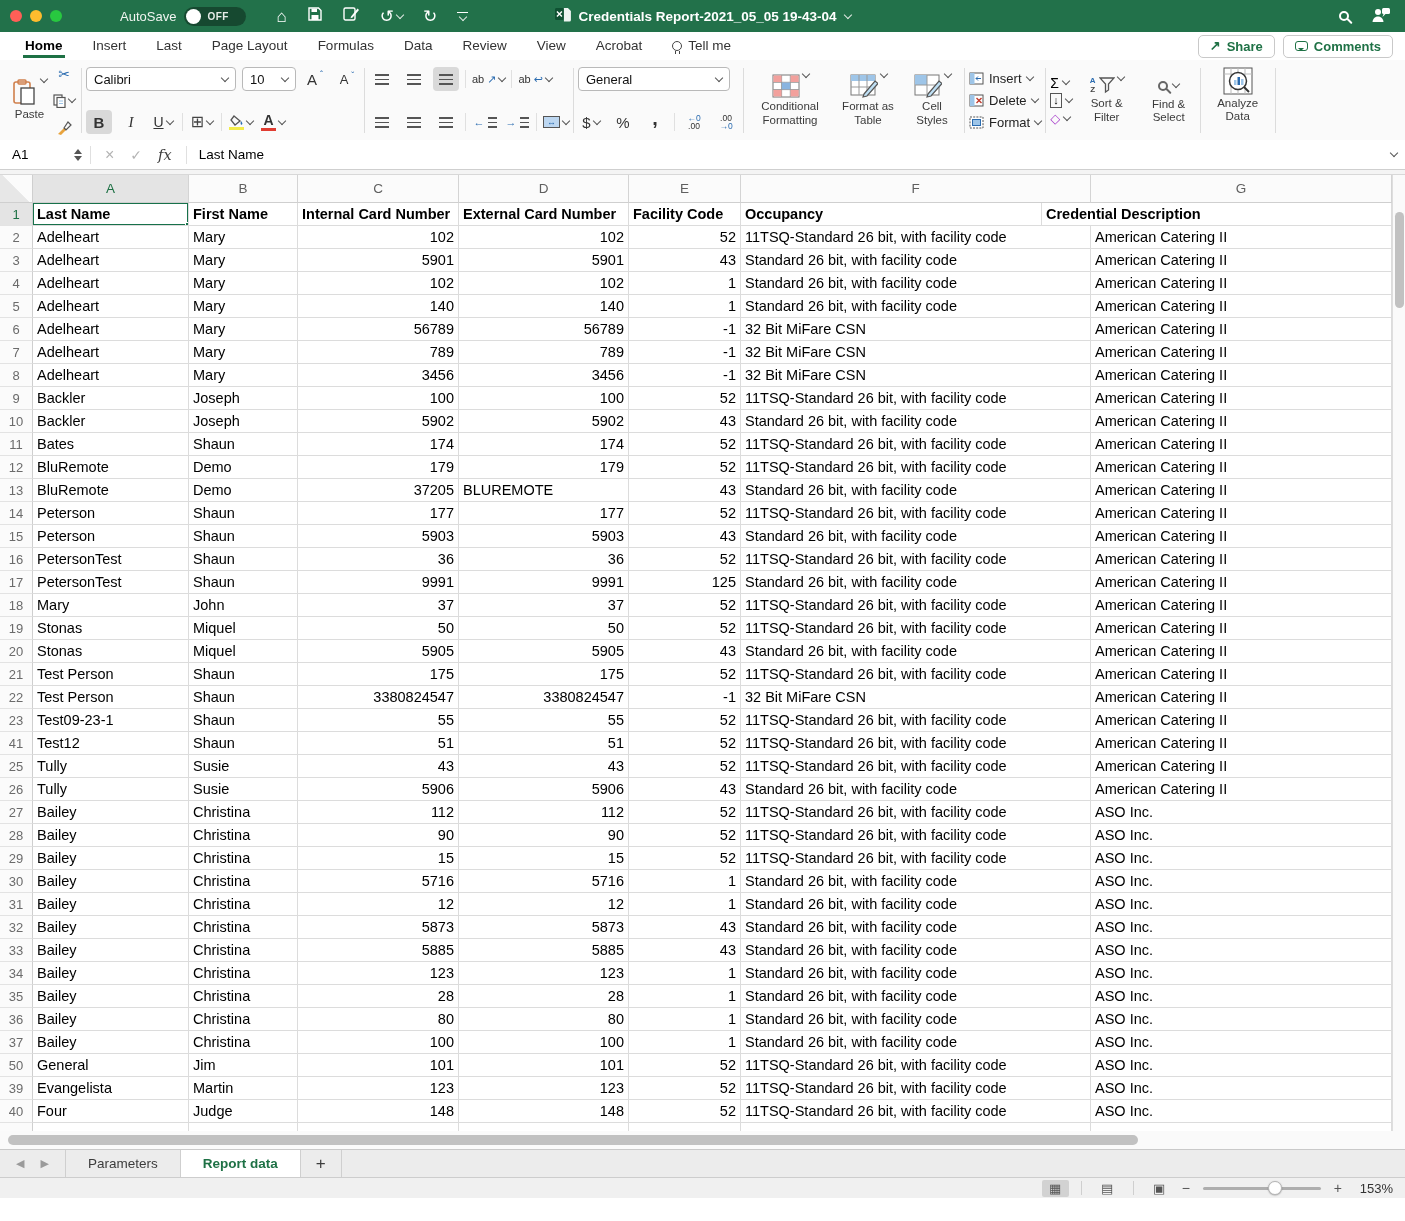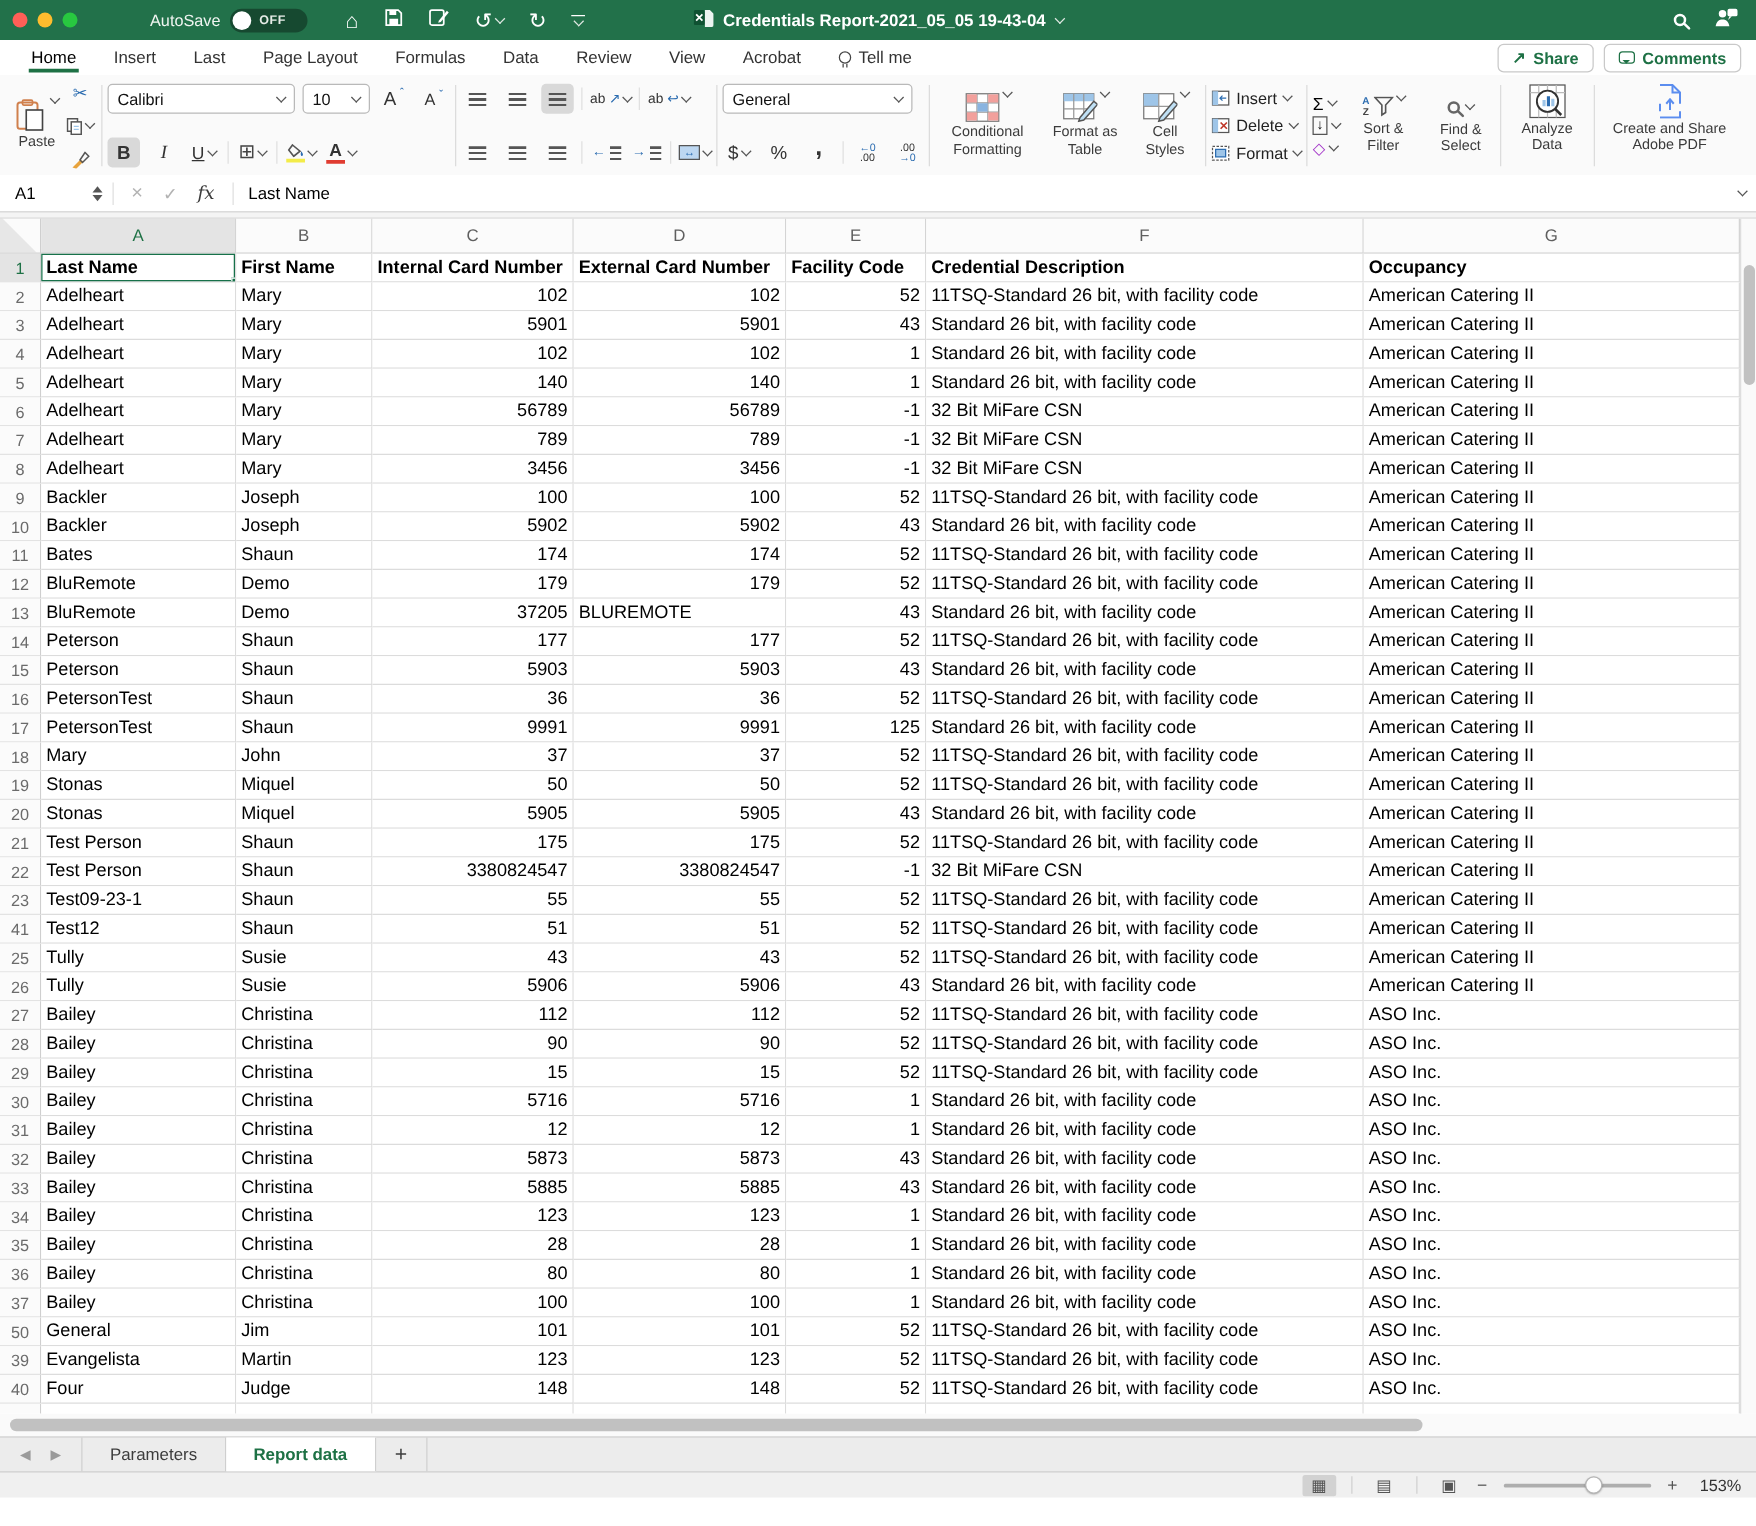--- a/index.html
+++ b/index.html
@@ -27,21 +27,21 @@
   .tb-title { position:absolute; left:50%; transform:translateX(-50%); display:flex; align-items:center; gap:8px; }
   .tb-title-text { font-size:13.5px; font-weight:600; color:#fff; }
   .tb-right { position:absolute; right:14px; display:flex; align-items:center; gap:22px; }
   .mag { width:10px; height:10px; border:2px solid #fff; border-radius:50%; position:relative; display:inline-block; }
   .mag::after { content:''; position:absolute; width:7px; height:2px; background:#fff; transform:rotate(45deg); right:-6px; bottom:-3px; border-radius:1px; }
   .mag.gray { border-color:#666; } .mag.gray::after { background:#666; }
 
   
   .tabrow { height:28px; background:#fff; display:flex; align-items:center; padding-left:10px; position:relative; }
   .rtab { font-size:13.5px; color:#333; margin:0 13px; padding:4px 2px 5px; display:flex; align-items:center; cursor:default; }
-  .rtab.active { font-weight:400; color:#000; border-bottom:3px solid #1E7145; padding-bottom:2px; }
+  .rtab.active { font-weight:700; color:#000; border-bottom:3px solid #1E7145; padding-bottom:2px; }
   .bulb { width:10px; height:10px; border:1.5px solid #444; border-radius:50%; position:relative; display:inline-block; margin-right:6px; }
   .bulb::after { content:''; position:absolute; left:2.2px; bottom:-4px; width:2.5px; height:3px; border-left:1.5px solid #444; border-right:1.5px solid #444; }
   .tab-actions { position:absolute; right:12px; display:flex; gap:8px; }
   .pill-btn { border:1px solid #c9c9c9; border-radius:5px; background:#fff; color:#1E7145; font-size:13px; font-weight:700; padding:3px 11px; display:flex; align-items:center; gap:6px; }
   .share-glyph { font-size:13px; transform:translateY(-1px); }
   .bubble { width:13px; height:10px; border:1.5px solid #1E7145; border-radius:3px; position:relative; display:inline-block; }
   .bubble::after { content:''; position:absolute; left:2px; bottom:-4px; border:3px solid transparent; border-top-color:#1E7145; }
 
   
   .ribbon { height:80px; background:#fafafa; display:flex; align-items:stretch; padding:5px 6px 4px 8px; }
@@ -550,29 +550,20 @@
           <rect x="11" y="13" width="2.5" height="5" fill="#9ec5e8"></rect>
           <rect x="14.5" y="10" width="2.5" height="8" fill="#2b6cb0"></rect>
           <rect x="18" y="12" width="2.5" height="6" fill="#9ec5e8"></rect>
           <path d="M21 20l5 5" stroke="#333" stroke-width="2"></path>
         </svg>
       <span class="big-label">Analyze Data</span>
     </div>
 
     <div class="rdiv"></div>
 
-    <div class="big-btn" style="width:112px;">
-      <svg width="28" height="28" viewBox="0 0 28 28">
-          <path d="M6 1h10l6 6v9" fill="none" stroke="#5b8def" stroke-width="1.6"></path>
-          <path d="M16 1v6h6" fill="none" stroke="#5b8def" stroke-width="1.6"></path>
-          <path d="M6 16v6M6 27h16v-5" fill="none" stroke="#5b8def" stroke-width="1.6"></path>
-          <path d="M14 21v-8M11 16l3-3.5L17 16" fill="none" stroke="#5b8def" stroke-width="1.6"></path>
-        </svg>
-      <span class="big-label">Create and Share Adobe PDF</span>
-    </div>
   </div>
 
 
   <div class="fbar">
     <div class="namebox">
       <span>A1</span>
       <span class="stepper">
         <span class="tri-up"></span>
         <span class="tri-dn"></span>
       </span>
@@ -603,22 +594,22 @@
           <div class="colhdr" style="width: 301px; flex: 0 0 301px;">G</div>
         </div>
       <div>
           <div class="grow">
             <div class="rowhdr sel">1</div>
             <div class="cell hdrcell selcell" style="width: 156px; flex: 0 0 156px;">Last Name<div class="selbox"></div><div class="handle"></div></div>
             <div class="cell hdrcell" style="width: 109px; flex: 0 0 109px;">First Name</div>
             <div class="cell hdrcell" style="width: 161px; flex: 0 0 161px;">Internal Card Number</div>
             <div class="cell hdrcell" style="width: 170px; flex: 0 0 170px;">External Card Number</div>
             <div class="cell hdrcell" style="width: 112px; flex: 0 0 112px;">Facility Code</div>
+            <div class="cell hdrcell" style="width: 301px; flex: 0 0 301px;">Occupancy</div>
             <div class="cell hdrcell" style="width: 350px; flex: 0 0 350px;">Credential Description</div>
-            <div class="cell hdrcell" style="width: 301px; flex: 0 0 301px;">Occupancy</div>
           </div>
           <div class="grow">
             <div class="rowhdr">2</div>
             <div class="cell" style="width: 156px; flex: 0 0 156px;">Adelheart</div>
             <div class="cell" style="width: 109px; flex: 0 0 109px;">Mary</div>
             <div class="cell num" style="width: 161px; flex: 0 0 161px;">102</div>
             <div class="cell num" style="width: 170px; flex: 0 0 170px;">102</div>
             <div class="cell num" style="width: 112px; flex: 0 0 112px;">52</div>
             <div class="cell" style="width: 350px; flex: 0 0 350px;">11TSQ-Standard 26 bit, with facility code</div>
             <div class="cell" style="width: 301px; flex: 0 0 301px;">American Catering II</div>

